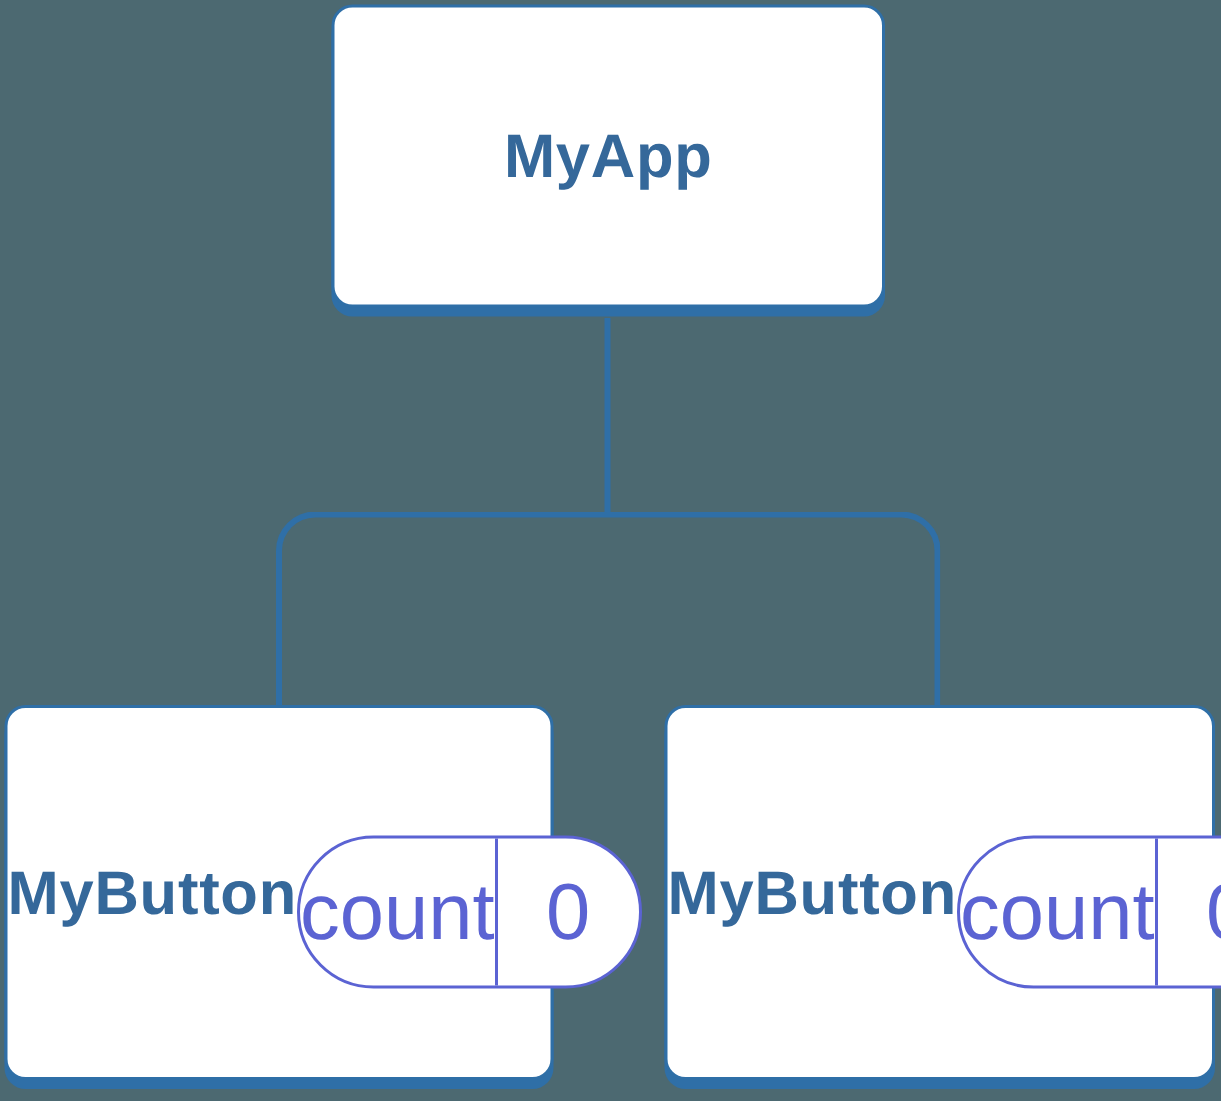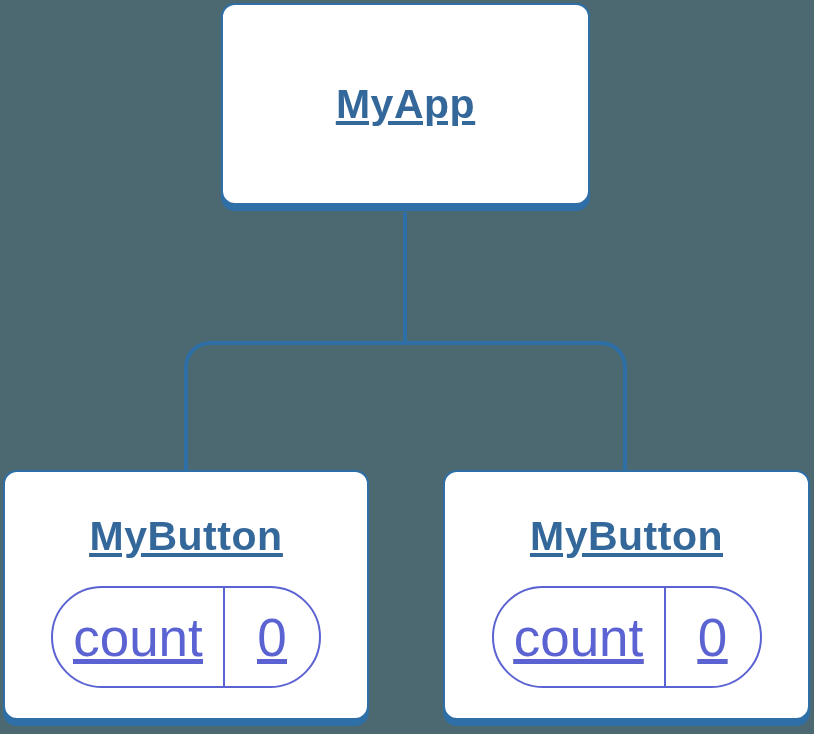--- a/index.html
+++ b/index.html
@@ -2,21 +2,21 @@
 <html style="--background: #4C6971; --connector: #2F6FA7; --node-fill: #FFFFFF; --node-text: #35689A; --state-accent: #5B63D3;"><head>
 <meta charset="utf-8">
 <style>
   :root {
     --background: #4C6971;
     --connector: #2F6FA7;
     --node-fill: #FFFFFF;
     --node-text: #35689A;
     --state-accent: #5B63D3;
   }
-  * { margin: 0; padding: 0; box-sizing: border-box; text-decoration: underline; }
+  * { margin: 0; padding: 0; box-sizing: border-box; }
   html, body { background: #2b3a3f; }
   body { font-family: "Liberation Sans", "DejaVu Sans", sans-serif; }
 
   .stage {
     position: relative;
     width: 814px;
     height: 734px;
     background: var(--background);
     overflow: hidden;
   }
@@ -43,23 +43,21 @@
     width: 369px; height: 202px;
     display: flex;
     align-items: center;
     justify-content: center;
   }
 
   .button-node {
     top: 470px;
     width: 367px; height: 250px;
     display: flex;
-    flex-direction: column;
     align-items: center;
-    padding-top: 40px;
   }
   .button-node.left  { left: 3px; width: 366px; }
   .button-node.right { left: 443px; }
 
   
   .connector-stem {
     position: absolute;
     left: 403px; top: 212px;
     width: 4px; height: 131px;
     background: var(--connector);

